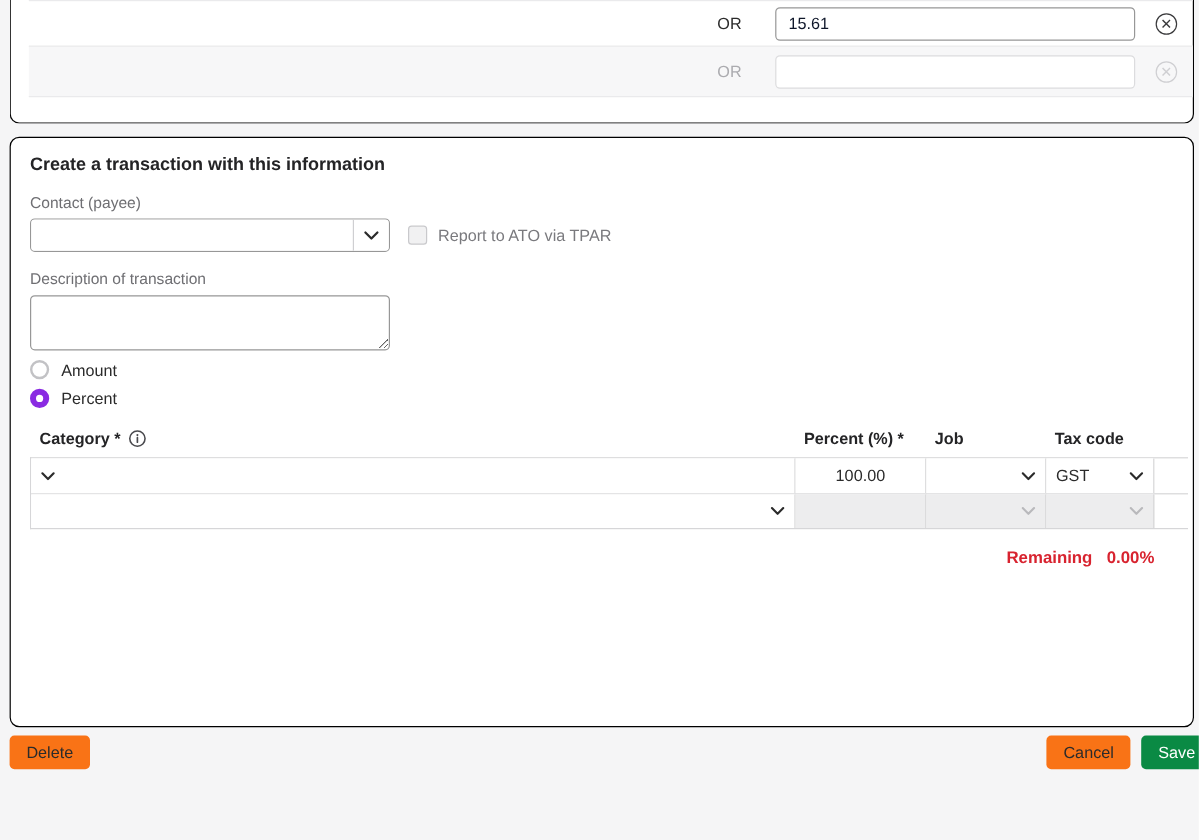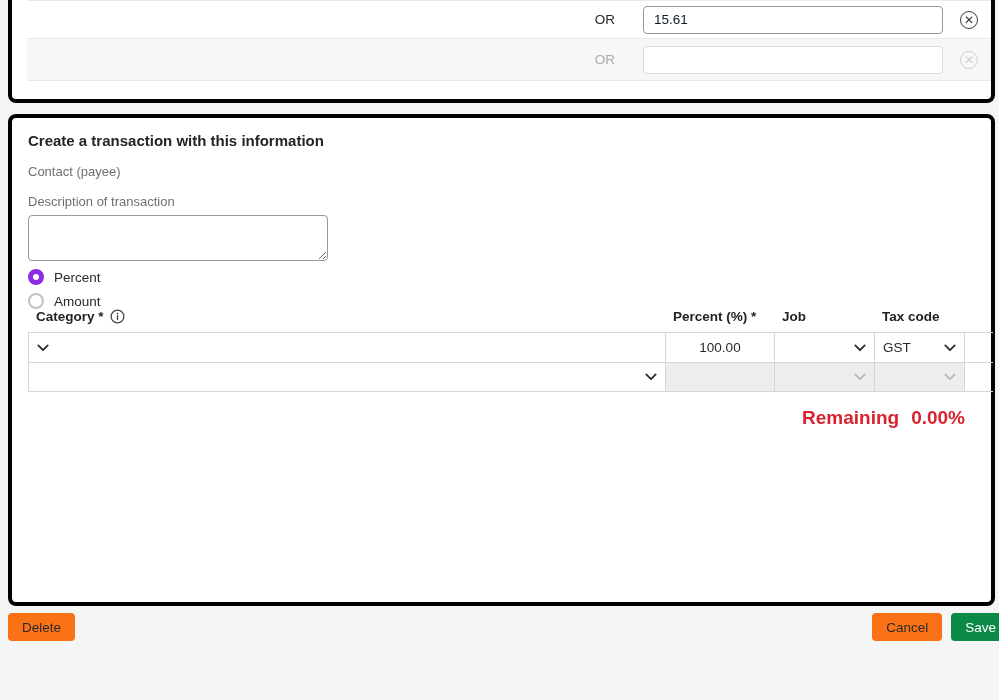--- a/index.html
+++ b/index.html
@@ -8,21 +8,21 @@
     font-family: "Liberation Sans", "DejaVu Sans", sans-serif;
     background: #f5f5f6;
     color: #2b2b2b;
     font-size: 13.5px;
     overflow: hidden;
   }
   .page { position: relative; width: 999px; height: 700px; overflow: hidden; }
 
   .card {
     background: #fff;
-    border: 4px solid #000000;
+    border: 1px solid #000000;
     margin-left: 8px;
     width: 987px;
   }
   .card1 {
     border-top: none;
     border-radius: 0 0 8px 8px;
     height: 103px;
   }
   .card2 {
     margin-top: 11px;
@@ -139,21 +139,21 @@
   .radio {
     width: 16px; height: 16px;
     border-radius: 50%;
     background: #fff;
     border: 2px solid #c2c2c5;
   }
   .radio.selected { border: 5px solid var(--purple); }
   .radio-label { color: #2b2b2b; font-size: 13.5px; }
 
   
-  .alloc-table { width: 965px; }
+  .alloc-table { margin-top: 18px; width: 965px; }
   .alloc-header {
     display: grid;
     grid-template-columns: 638px 109px 100px 90px;
     font-weight: bold;
     font-size: 13.5px;
     color: #242426;
     padding-bottom: 8px;
   }
   .alloc-header .h { padding-left: 7px; display: flex; align-items: center; gap: 6px; }
   .alloc-header .h.first { padding-left: 8px; }
@@ -179,21 +179,21 @@
   .cell.disabled { background: #ededee; color: #b3b3b6; cursor: default; }
   .cell .chev { flex: none; color: #2b2b2b; display: flex; }
   .cell.disabled .chev { color: #b9b9bc; }
 
   .remaining-row {
     width: 937px;
     margin-top: 15px;
     text-align: right;
     color: var(--red);
     font-weight: bold;
-    font-size: 19px;
+    font-size: 14px;
   }
   .remaining-row .val { margin-left: 12px; }
 
   
   .footer {
     display: flex;
     align-items: center;
     width: 1010px;
     margin-top: 7px;
     padding-left: 8px;
@@ -237,32 +237,48 @@
 
     </div>
 
   </div>
 
   <div class="card card2">
 
     <div class="section-heading">Create a transaction with this information</div>
 
     <div class="field-label">Contact (payee)</div>
+    <div class="contact-row">
+      <div class="combobox">
+        <input type="text" value="" style="">
+        <button class="combo-toggle">
+          <span style="display:flex;">
+            <svg width="13" height="9" viewBox="0 0 13 9">
+                <path d="M1.5 1.8 L6.5 6.8 L11.5 1.8" fill="none" stroke="currentColor" stroke-width="1.9" stroke-linecap="round" stroke-linejoin="round"></path>
+              </svg>
+          </span>
+        </button>
+      </div>
+      <div class="checkbox-group">
+        <span class="checkbox"></span>
+        <span class="checkbox-label">Report to ATO via TPAR</span>
+      </div>
+    </div>
 
     <div class="field-label">Description of transaction</div>
     <textarea class="desc-textarea" style=""></textarea>
 
 
+    <div class="radio-row">
+      <span class="radio"></span>
+      <span class="radio-label">Amount</span>
+    </div>
     <div class="radio-row">
       <span class="radio selected"></span>
       <span class="radio-label">Percent</span>
-    </div>
-    <div class="radio-row">
-      <span class="radio"></span>
-      <span class="radio-label">Amount</span>
     </div>
 
     <div class="alloc-table">
       <div class="alloc-header">
         <div class="h first">
           <span>Category *</span>
           <span class="info-icon">
             <svg width="15" height="15" viewBox="0 0 16 16">
                 <circle cx="8" cy="8" r="6.8" fill="none" stroke="currentColor" stroke-width="1.4"></circle>
                 <circle cx="8" cy="4.9" r="0.9" fill="currentColor"></circle>

